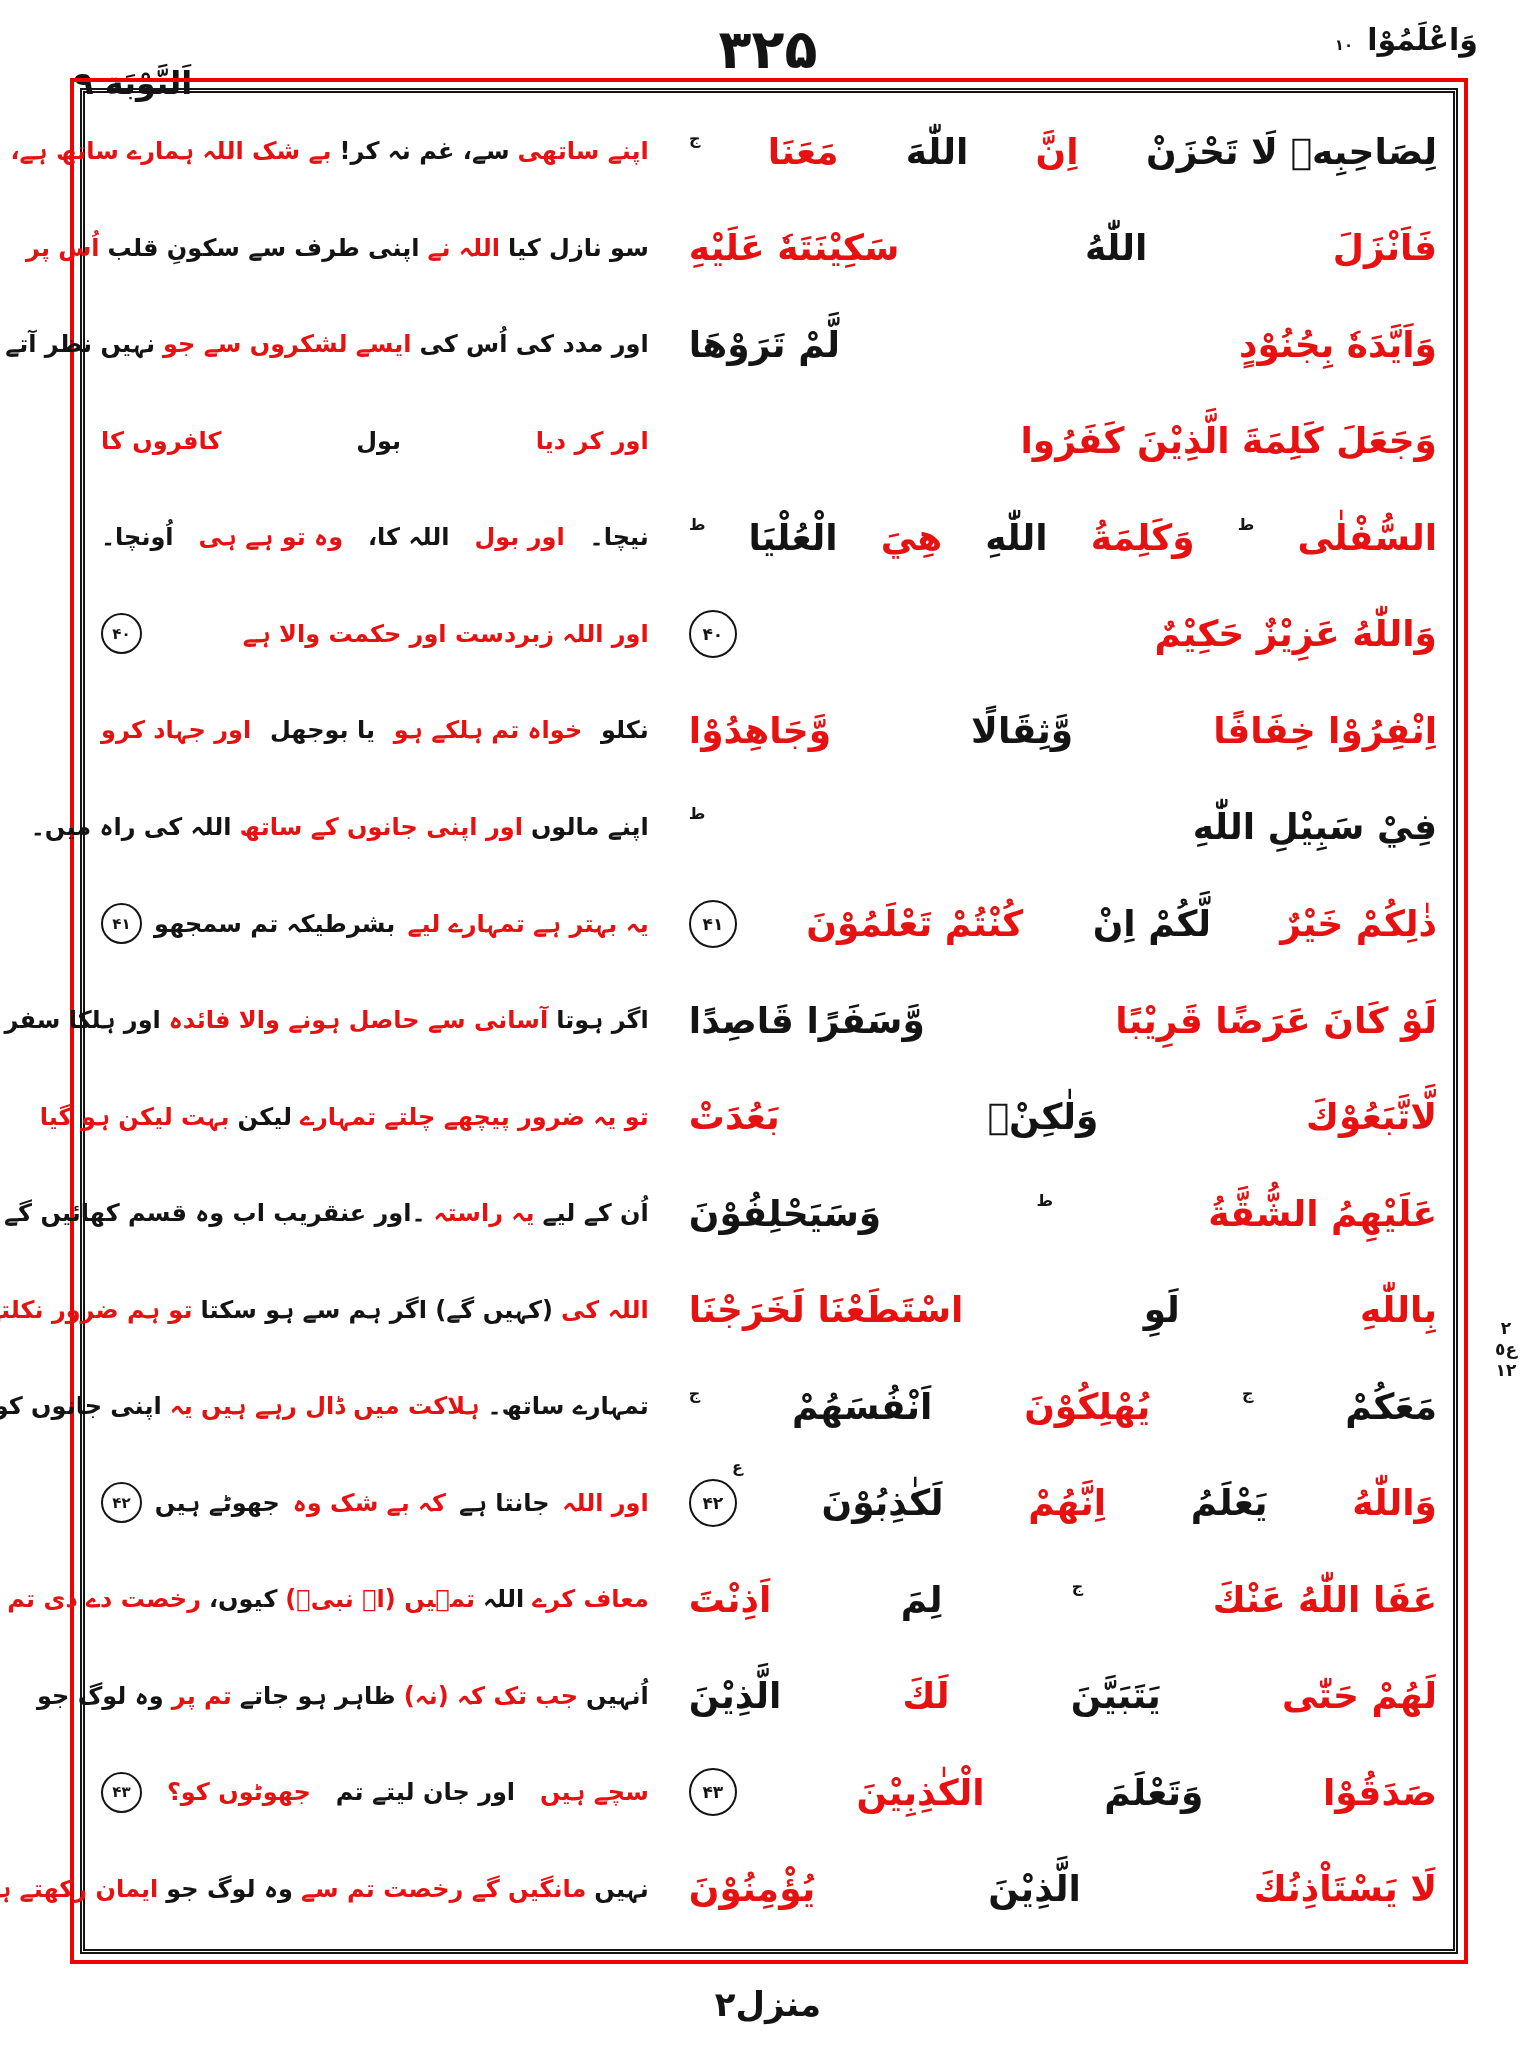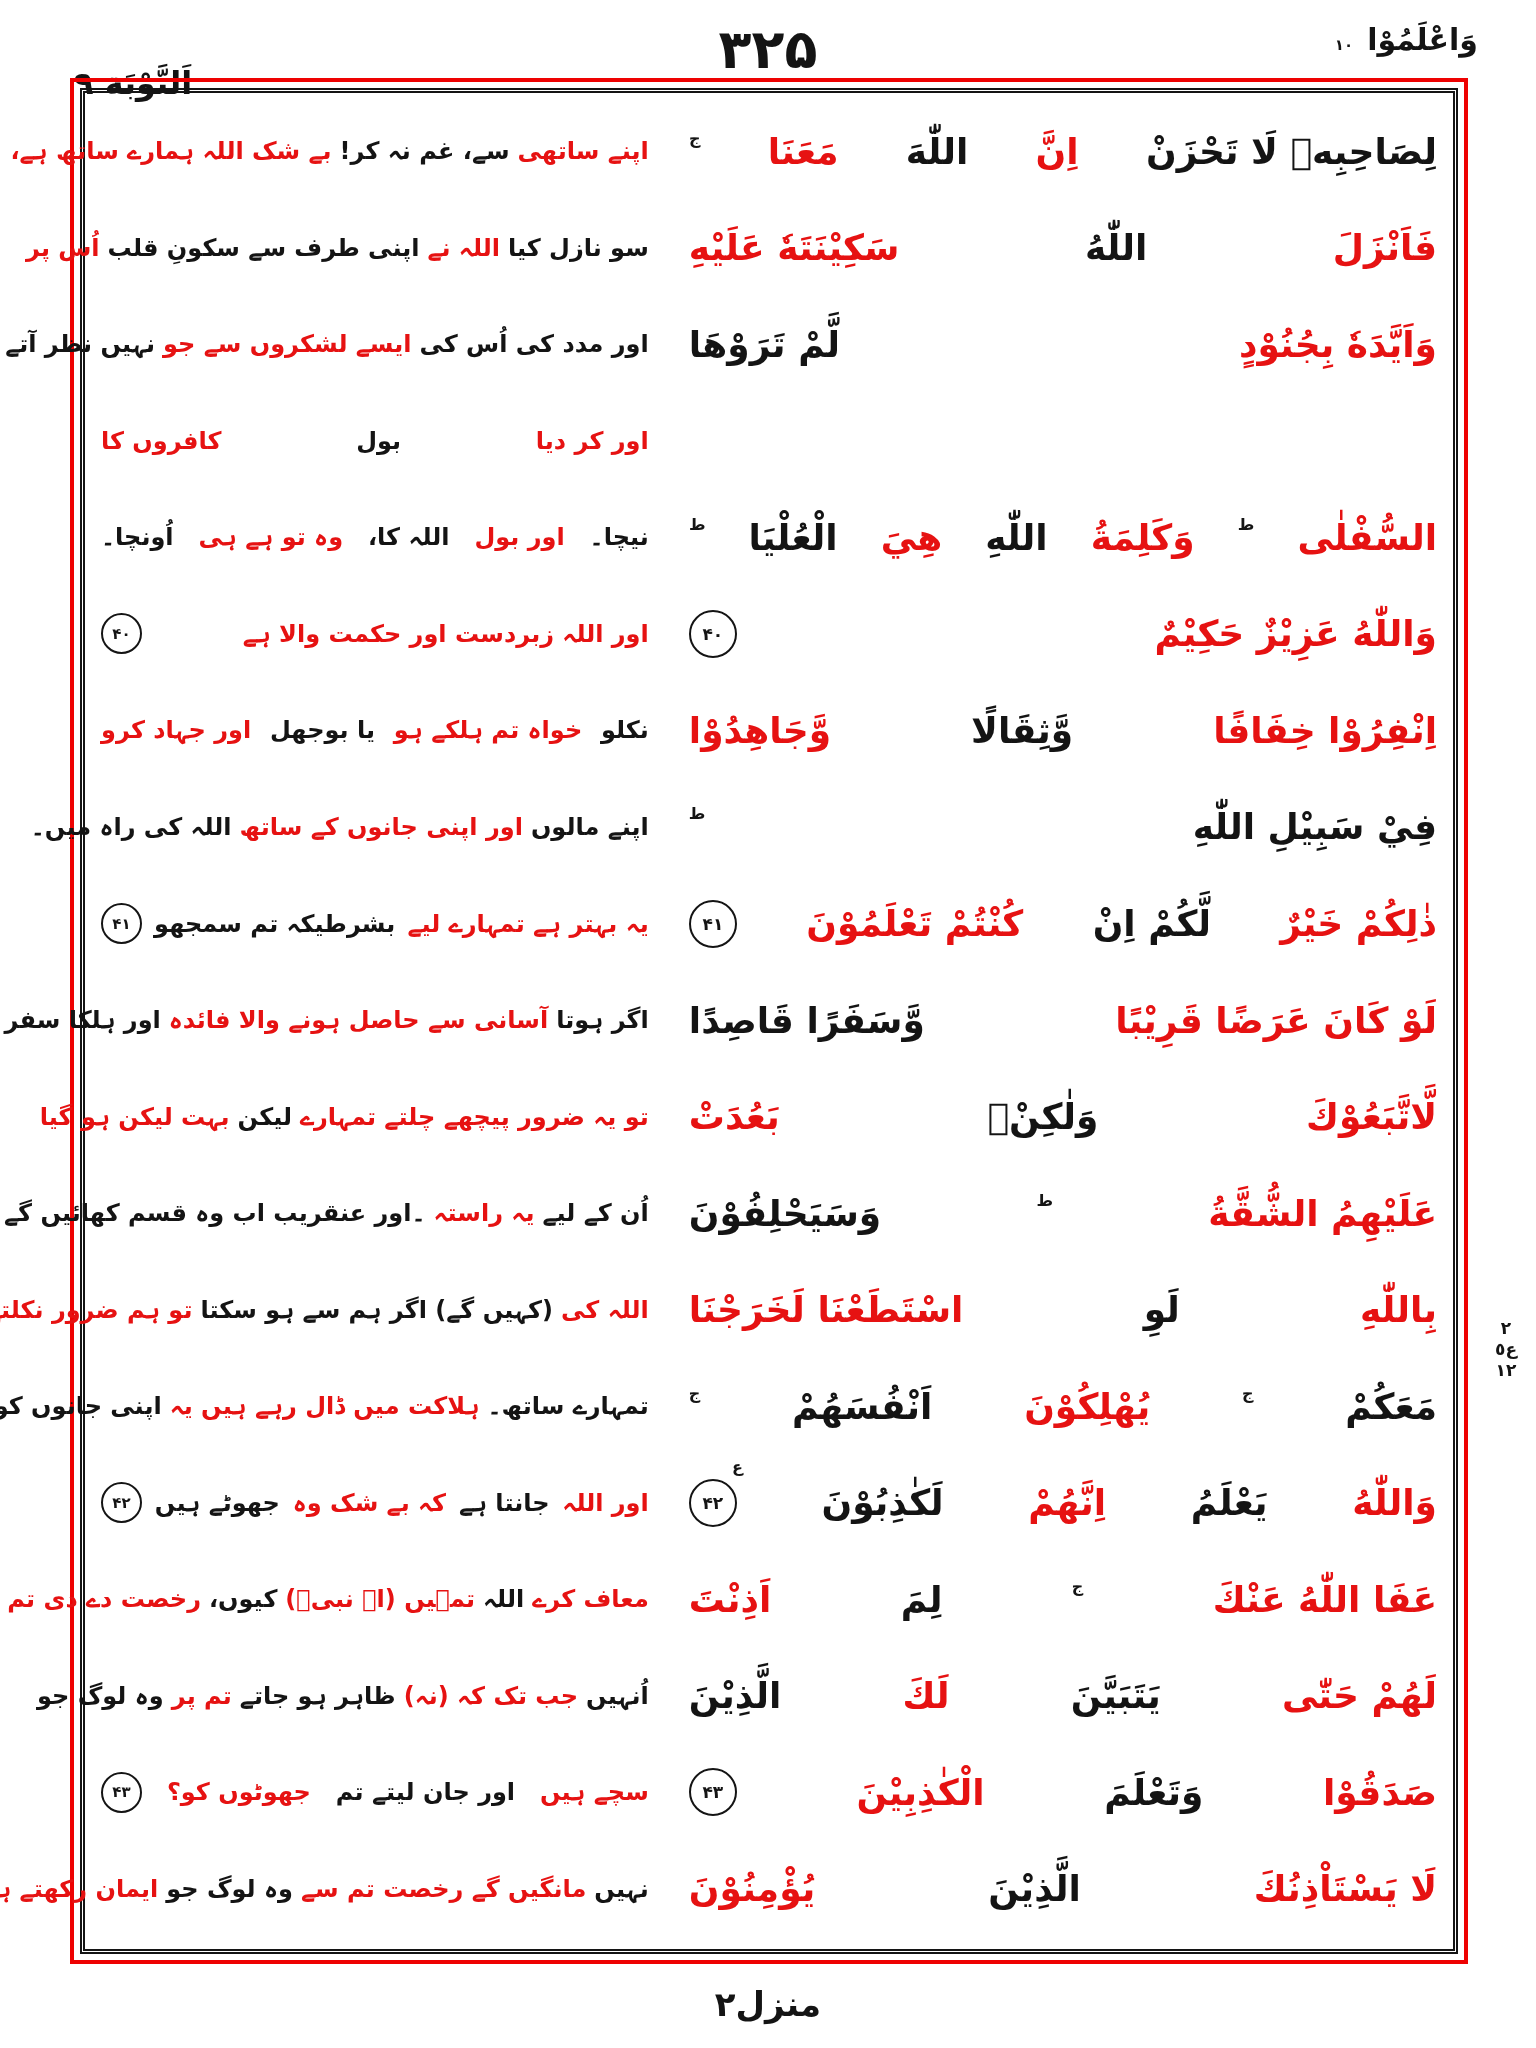--- a/index.html
+++ b/index.html
@@ -123,20 +123,23 @@
               <span class="seg red">وَاَيَّدَهٗ بِجُنُوْدٍ</span>
               <span class="seg black">لَّمْ تَرَوْهَا</span>
             </div>
           </div>
           <div class="row">
             <div class="urdu-cell">
               <span class="seg red">اور کر دیا</span>
               <span class="seg black">بول</span>
               <span class="seg red">کافروں کا</span>
             </div>
+            <div class="arabic-cell">
+              <span class="seg red">وَجَعَلَ كَلِمَةَ الَّذِيْنَ كَفَرُوا</span>
+            </div>
           </div>
           <div class="row">
             <div class="urdu-cell">
               <span class="seg black">نیچا۔</span>
               <span class="seg red">اور بول</span>
               <span class="seg black">اللہ کا،</span>
               <span class="seg red">وہ تو ہے ہی</span>
               <span class="seg black">اُونچا۔</span>
             </div>
             <div class="arabic-cell">

